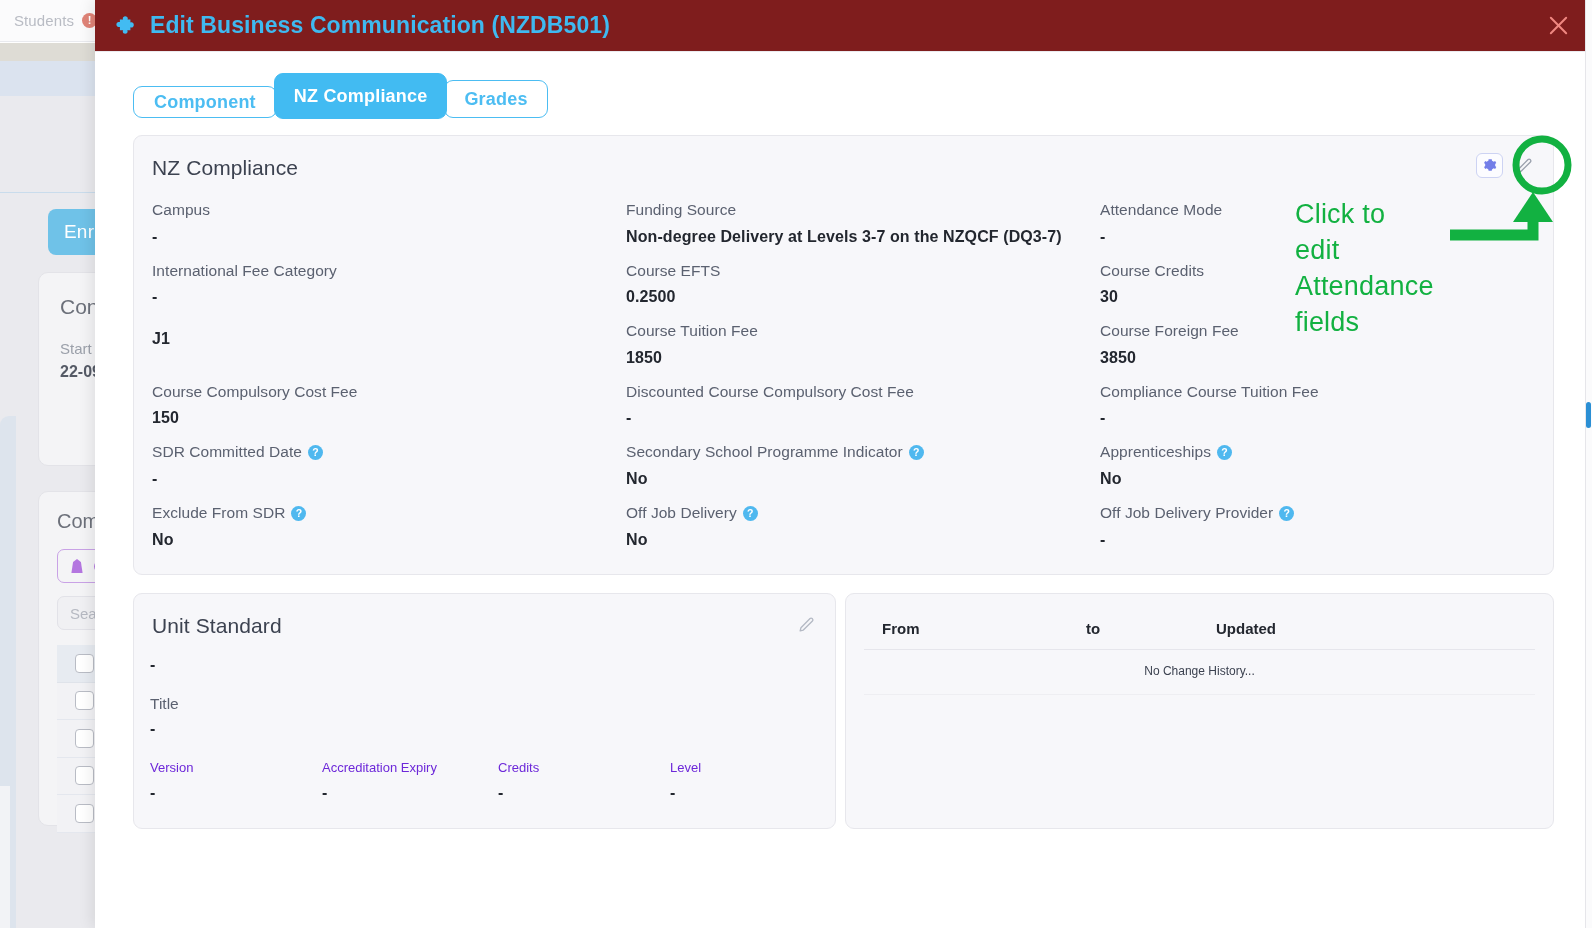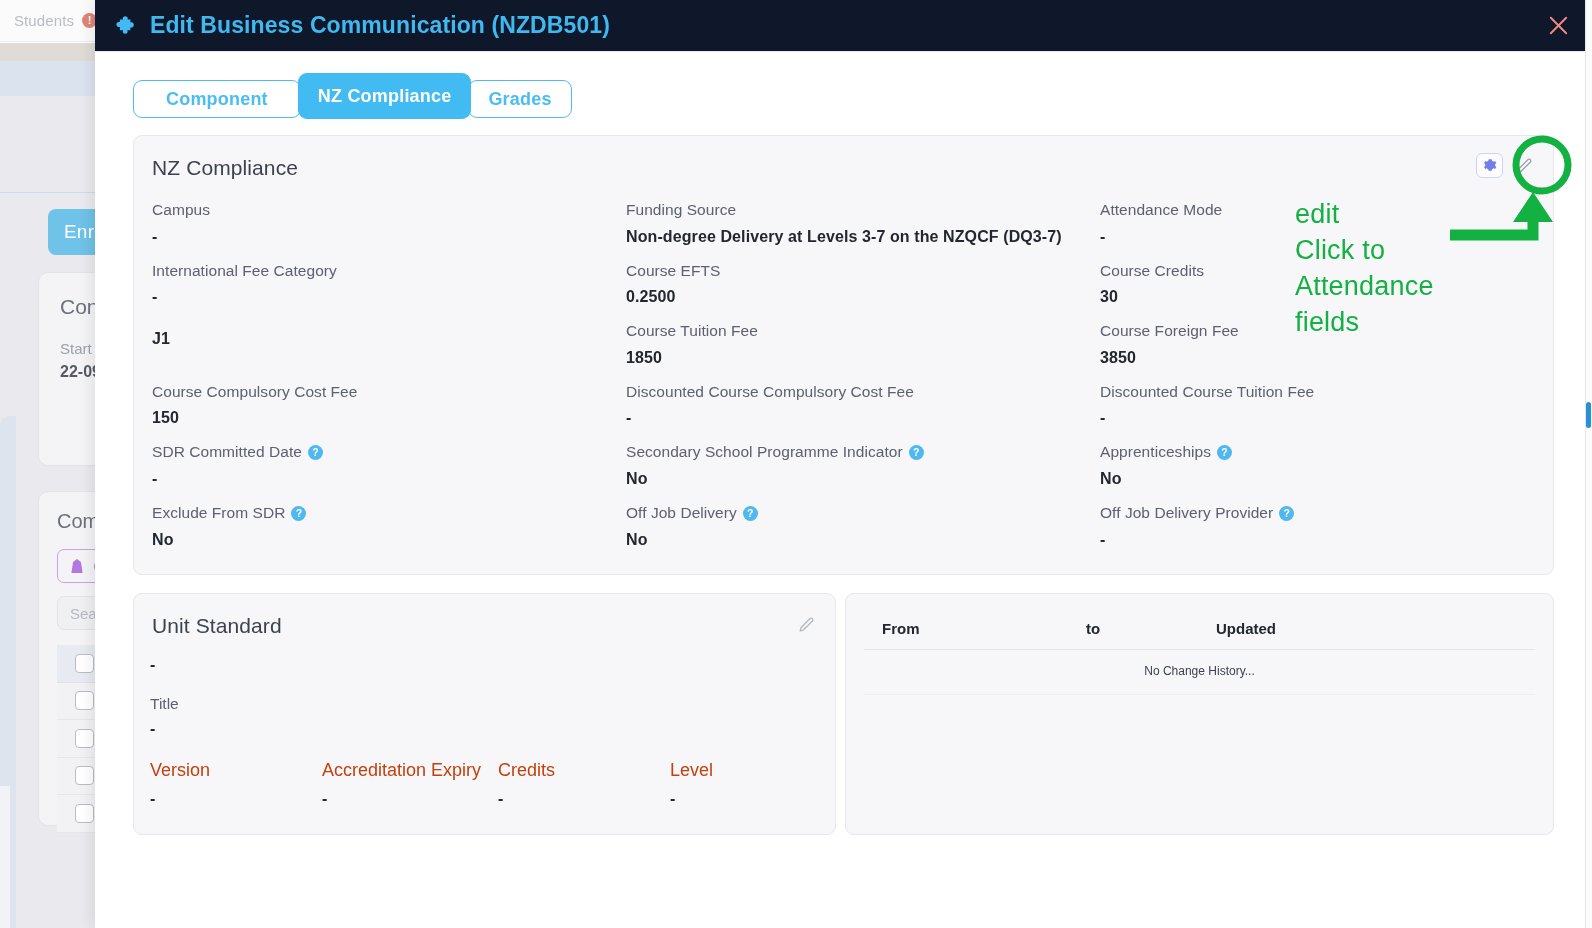--- a/index.html
+++ b/index.html
@@ -94,21 +94,21 @@
     position: absolute; left: 0; top: 786px; width: 10px; height: 142px;
     background: #f2f3f6;
   }
 
   
   .modal {
     position: absolute; left: 95px; top: 0; width: 1497px; height: 928px;
     background: #ffffff; box-shadow: -3px 0 14px rgba(0,0,0,.09);
   }
   .modal-header {
-    height: 52px; background: #0f172a; border-bottom: 1px solid #ebebef;
+    height: 52px; background: #7f1d1d; border-bottom: 1px solid #ebebef;
     display: flex; align-items: center; padding: 0 18px 0 20px;
   }
   .puzzle-icon { width: 24px; height: 24px; margin-right: 11px; flex: none; }
   .modal-title {
     font-size: 23px; font-weight: bold; color: #3fb9f0; letter-spacing: .1px;
   }
   .close-btn {
     margin-left: auto; width: 32px; height: 32px;
     display: flex; align-items: center; justify-content: center; cursor: pointer;
   }
@@ -116,21 +116,21 @@
   .modal-body { padding: 21px 38px 0 38px; position: relative; height: 876px; }
 
   
   .tabs { display: flex; align-items: flex-end; gap: 0; height: 46px; }
   .tab {
     border: 1.6px solid #4cbdf2; border-radius: 9px; background: #fff;
     color: #4cbdf2; font-size: 18px; font-weight: bold;
     display: flex; align-items: center; justify-content: center;
     cursor: pointer; letter-spacing: .2px;
   }
-  .tab.t1 { height: 38px; padding: 0 32px; margin-bottom: 1px; text-align: right; }
+  .tab.t1 { height: 32px; padding: 0 20px; margin-bottom: 1px; text-align: right; }
   .tab.t2 {
     height: 46px; padding: 0 19px; background: #42bbf2; color: #fff;
     border-color: #42bbf2; margin-left: -3px; z-index: 2;
   }
   .tab.t3 { height: 38px; padding: 16px 19px; margin-left: -3px; margin-bottom: 1px; }
 
   
   .card {
     background: #f7f7fa; border: 1px solid #e7e7ec; border-radius: 9px;
     position: relative;
@@ -174,21 +174,21 @@
   
   .lower-row { display: flex; gap: 9px; margin-top: 18px; }
   .card-unit { width: 703px; padding: 20px 20px 26px 16px; position: relative; }
   .card-log { flex: 1; padding: 20px 18px 22px 18px; }
 
   .us-pencil { position: absolute; right: 19px; top: 21px; cursor: pointer; }
   .us-sub { margin-top: 18px; }
   .us-value { font-size: 16px; color: #23272f; font-weight: bold; }
   .us-label { font-size: 15.5px; color: #5b6170; margin-top: 21px; }
   .us-grid { display: grid; grid-template-columns: 172px 176px 172px 1fr; margin-top: 22px; }
-  .us-grid .gl { font-size: 18px; color: #c2410c; }
+  .us-grid .gl { font-size: 13px; color: #6d28d9; }
   .us-grid .gv { font-size: 16px; color: #23272f; font-weight: bold; margin-top: 9px; }
 
   .log-table { width: 100%; border-collapse: collapse; }
   .log-table th {
     text-align: left; font-size: 15px; color: #23272f; font-weight: bold;
     padding: 6px 0 12px 0; border-bottom: 1px solid #e6e6ec;
   }
   .log-table th.c-from { width: 222px; padding-left: 18px; }
   .log-table th.c-to { width: 130px; }
   .log-table th.c-upd { }
@@ -367,21 +367,21 @@
             <div class="field-value">150</div>
           </div>
           <div class="field">
             <div class="field-label">
                 <span>Discounted Course Compulsory Cost Fee</span>
               </div>
             <div class="field-value">-</div>
           </div>
           <div class="field">
             <div class="field-label">
-                <span>Discounted Course Tuition Fee</span>
+                <span>Compliance Course Tuition Fee</span>
               </div>
             <div class="field-value">-</div>
           </div>
 
           <div class="field">
             <div class="field-label">
               <span>SDR Committed Date</span>
               <span class="help-icon">?</span>
             </div>
             <div class="field-value">-</div>
@@ -481,19 +481,19 @@
     </div>
   </div>
 
   <svg class="annot annot-svg" width="300" height="130" viewBox="0 0 300 130">
     <circle cx="252" cy="35" r="26" fill="none" stroke="#12b141" stroke-width="7"></circle>
     <path d="M160 105 L243 105 L243 82" fill="none" stroke="#12b141" stroke-width="11" stroke-linecap="butt"></path>
     <path d="M243 62 L263 92 L223 92 Z" fill="#12b141"></path>
   </svg>
 
   <div class="annot annot-text">
+    <div>Click to</div>
     <div>edit</div>
-    <div>Click to</div>
     <div>Attendance</div>
     <div>fields</div>
   </div>
 
 </div>
 
 </body></html>

